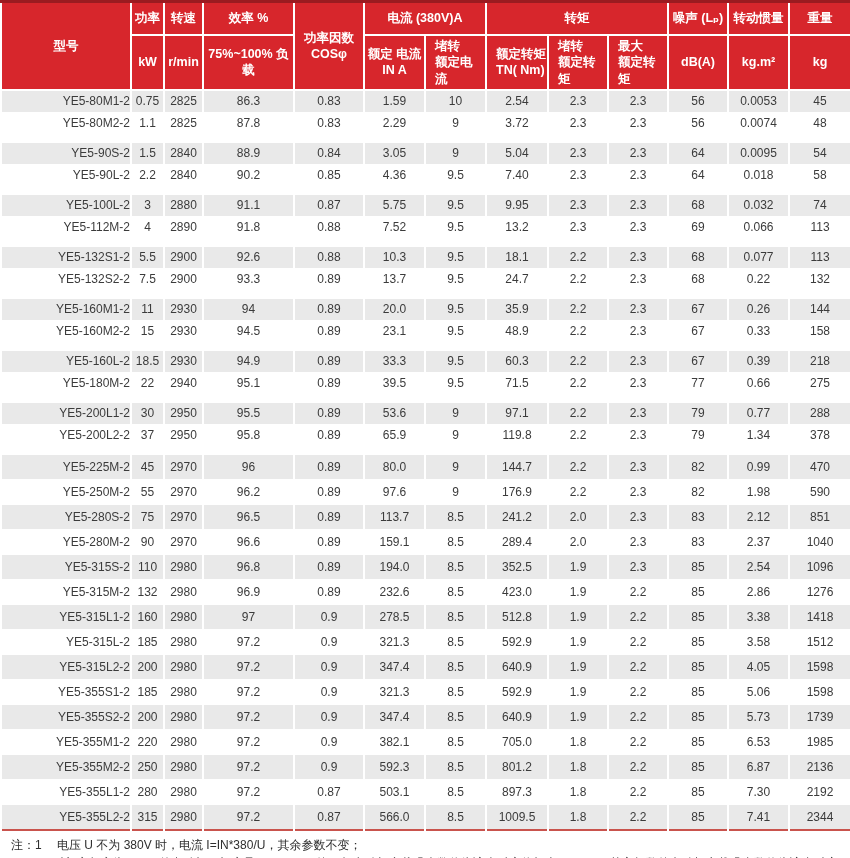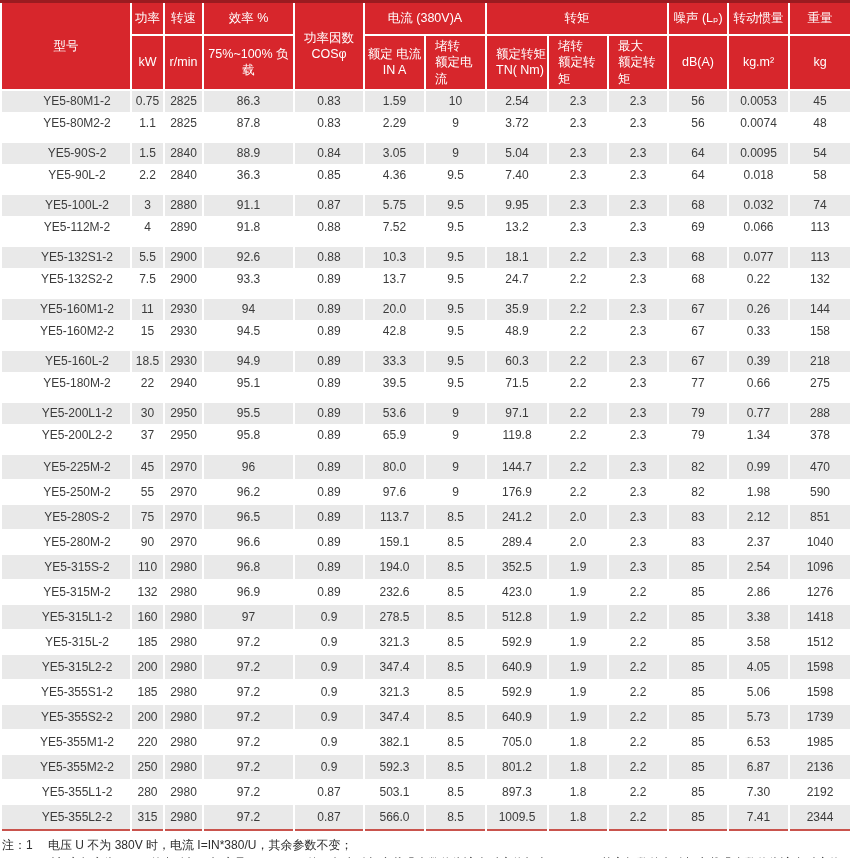--- a/index.html
+++ b/index.html
@@ -19,21 +19,21 @@
   table.spec-table {
     width: 850px;
     border-collapse: collapse;
     table-layout: fixed;
     border-top: 3px solid var(--edge-dark, #9B1B20);
     border-bottom: 2px solid var(--edge-light, #C9534D);
   }
   thead th {
     background: var(--header-red, #D7262C);
     color: #ffffff;
-    font-weight: normal;
+    font-weight: bold;
     font-size: 12.5px;
     line-height: 1.3;
     border: 2px solid #ffffff;
     padding: 2px 1px;
     text-align: center;
     vertical-align: middle;
   }
   thead tr.h1 th { height: 27px; }
   thead tr.h2 th { height: 29px; }
   thead th.tl { text-align: left; padding-left: 9px; }
@@ -50,30 +50,30 @@
   tbody tr.shade td { background: var(--row-shade, #E9E9E9); }
   tbody tr.plain td { background: #ffffff; }
   tbody tr.sm td { height: 21px; }
   tbody tr.lg td { height: 24px; }
   tbody tr.spacer td {
     height: 8px;
     background: #ffffff;
     border: none;
   }
   tbody td.model {
-    text-align: center;
+    text-align: right;
     padding-left: 22px;
   }
   .notes {
     padding: 5px 4px 0 2px;
     font-size: 12px;
     color: #2E2E2E;
     line-height: 1.5;
   }
-  .note { display: flex; align-items: flex-end; }
+  .note { display: flex; align-items: flex-end; margin-left: 9px; }
   .note-1 .note-label { flex: 0 0 46px; }
   .note-2 { padding-left: 23px; }
   .note-2 .note-label { flex: 0 0 18px; }
   .note-text { flex: 1; }
 </style>
 </head>
 <body>
 
 <div class="sheet">
   <table class="spec-table">
@@ -183,21 +183,21 @@
           <td>2.3</td>
           <td>2.3</td>
           <td>64</td>
           <td>0.0095</td>
           <td>54</td>
         </tr>
         <tr class="sm plain">
           <td class="model">YE5-90L-2</td>
           <td>2.2</td>
           <td>2840</td>
-          <td>36.3</td>
+          <td>90.2</td>
           <td>0.85</td>
           <td>4.36</td>
           <td>9.5</td>
           <td>7.40</td>
           <td>2.3</td>
           <td>2.3</td>
           <td>64</td>
           <td>0.018</td>
           <td>58</td>
         </tr>
@@ -284,21 +284,21 @@
           <td>67</td>
           <td>0.26</td>
           <td>144</td>
         </tr>
         <tr class="sm plain">
           <td class="model">YE5-160M2-2</td>
           <td>15</td>
           <td>2930</td>
           <td>94.5</td>
           <td>0.89</td>
-          <td>42.8</td>
+          <td>23.1</td>
           <td>9.5</td>
           <td>48.9</td>
           <td>2.2</td>
           <td>2.3</td>
           <td>67</td>
           <td>0.33</td>
           <td>158</td>
         </tr>
         <tr class="spacer">
           <td colspan="13"></td>

